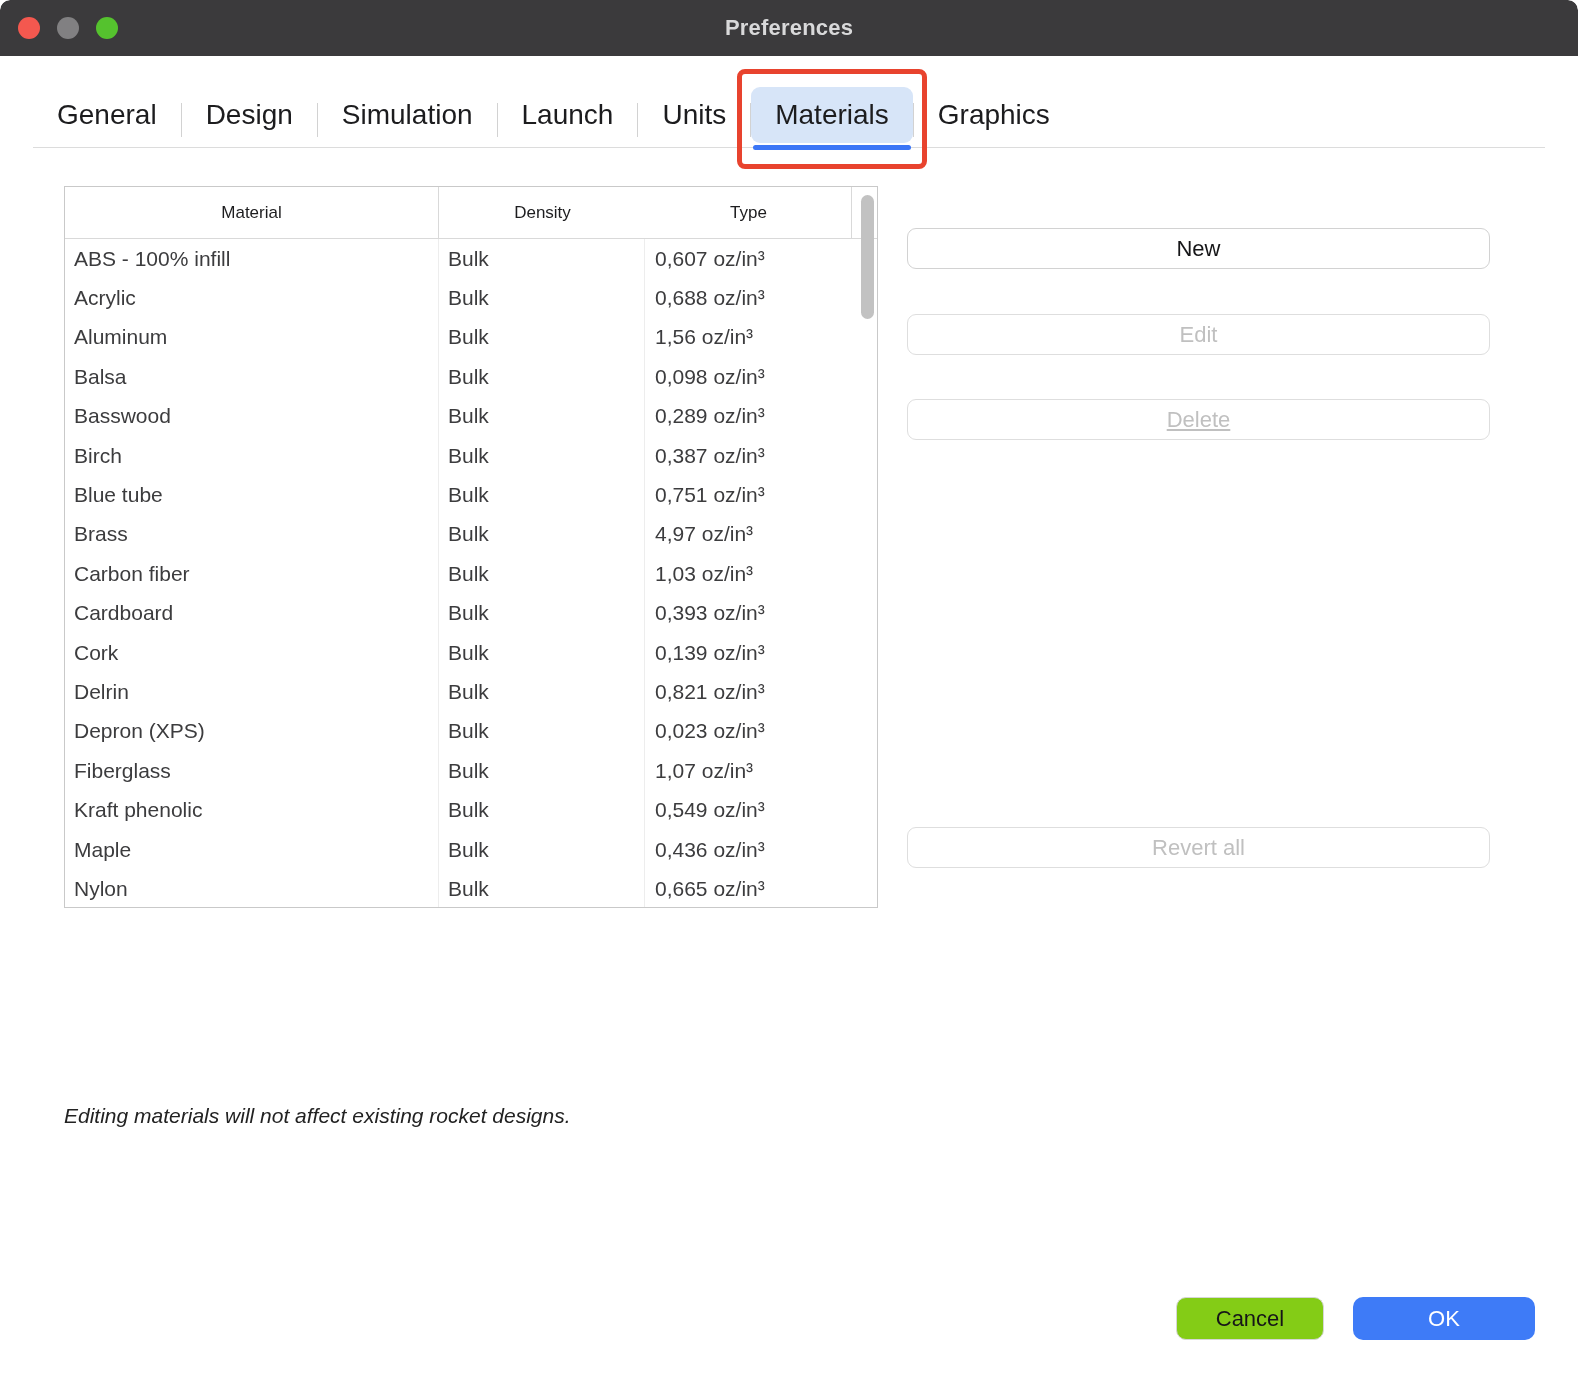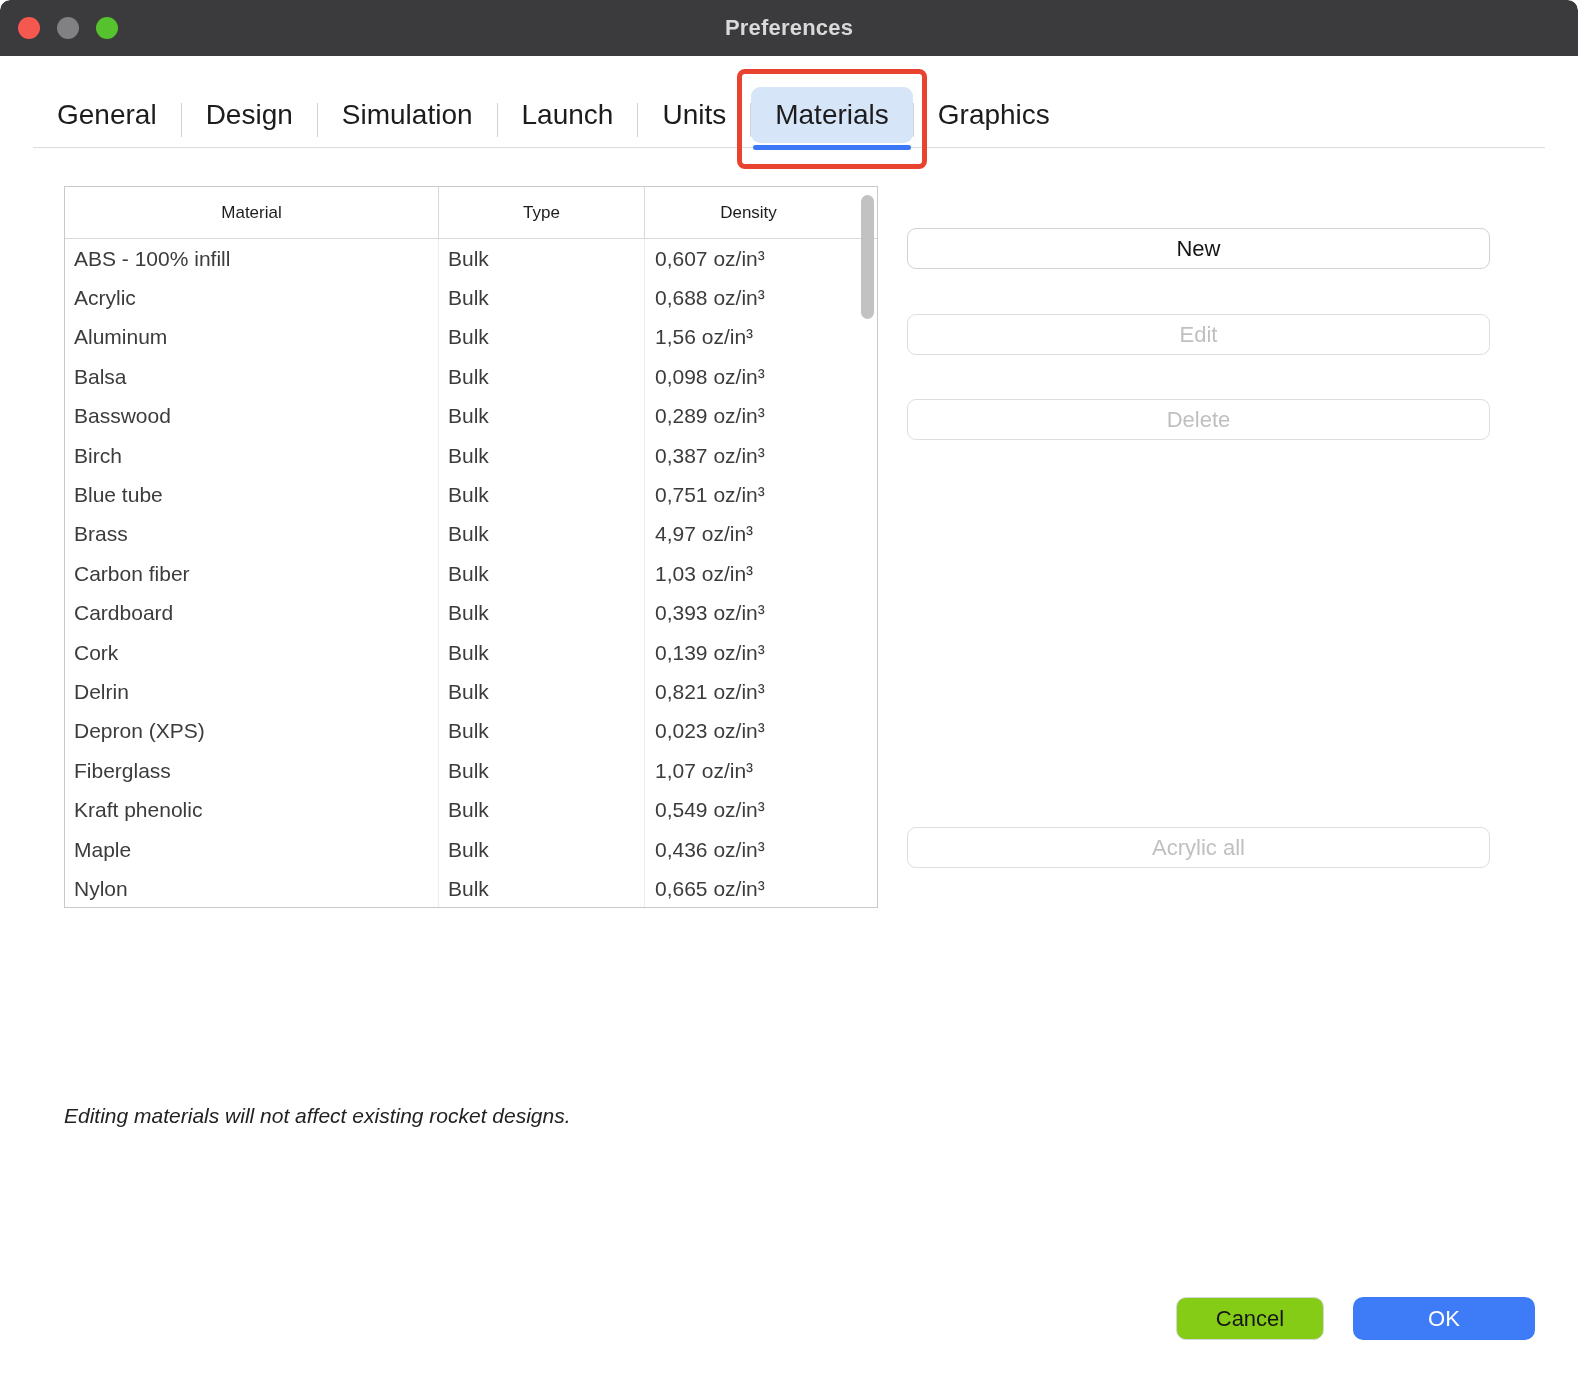--- a/index.html
+++ b/index.html
@@ -77,21 +77,21 @@
   
   .btn {
     display:flex; align-items:center; justify-content:center;
     background:#ffffff; border:1px solid #d2d2d2; border-radius:9px;
     font-size:22px; color:#161618; cursor:default;
   }
   .btn.disabled { color:#c0c0c0; border-color:#dedede;text-align:center; }
   .side-btn { position:absolute; left:907px; width:583px; height:41px; }
   #btn-new { top:228px; }
   #btn-edit { top:314px; }
-  #btn-delete { top:399px; }
+  #btn-delete { top:399px;text-decoration:underline; }
   #btn-revert { top:827px; }
 
   .note {
     position:absolute; left:64px; top:1104px;
     font-style:italic; font-size:21px; color:#222222;
   }
 
   .footer-btn {
     position:absolute; top:1297px; height:43px; border-radius:10px;
     font-size:22px; display:flex; align-items:center; justify-content:center;
@@ -124,22 +124,22 @@
     <div class="tab">Units</div>
     <div class="tab-sep"></div>
     <div class="tab selected">Materials<div class="annotation-box"></div></div>
     <div class="tab-sep"></div>
     <div class="tab">Graphics</div>
   </div>
 
 <div class="mat-table">
   <div class="thead">
     <div class="th th-material">Material</div>
+    <div class="th th-density">Density</div>
     <div class="th th-type">Type</div>
-    <div class="th th-density">Density</div>
   </div>
   <div class="tbody" id="tbody">
   <div class="trow">
     <div class="td td-material">ABS - 100% infill</div>
     <div class="td td-type">Bulk</div>
     <div class="td td-density">0,607 oz/in³</div>
   </div>
 
   <div class="trow">
     <div class="td td-material">Acrylic</div>
@@ -236,18 +236,18 @@
     <div class="td td-type">Bulk</div>
     <div class="td td-density">0,665 oz/in³</div>
   </div>
 </div>
   <div class="scrollbar-thumb"></div>
 </div>
 
 <div class="btn side-btn" id="btn-new">New</div>
 <div class="btn side-btn disabled" id="btn-edit">Edit</div>
 <div class="btn side-btn disabled" id="btn-delete">Delete</div>
-<div class="btn side-btn disabled" id="btn-revert">Acrylic all</div>
+<div class="btn side-btn disabled" id="btn-revert">Revert all</div>
 
 <div class="note">Editing materials will not affect existing rocket designs.</div>
 
 <div class="btn footer-btn" id="btn-cancel">Cancel</div>
 <div class="footer-btn" id="btn-ok">OK</div>
 
 </body></html>

